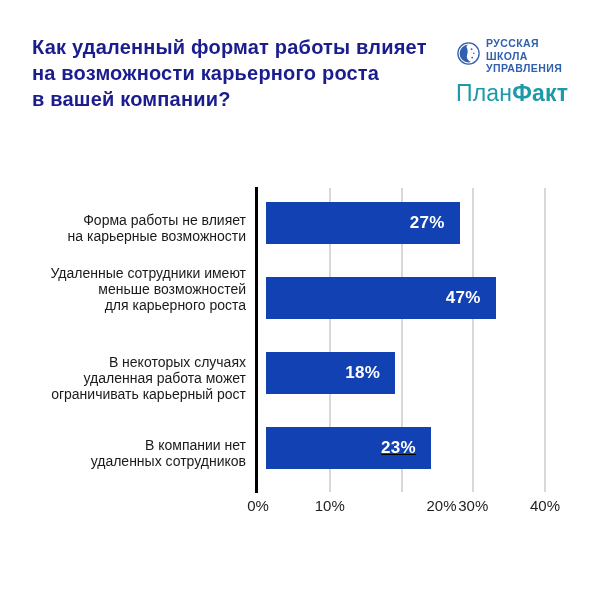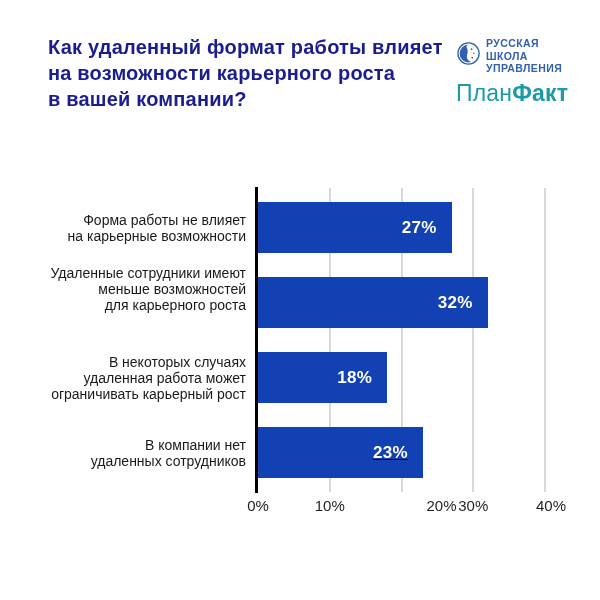--- a/index.html
+++ b/index.html
@@ -5,21 +5,21 @@
   * { margin: 0; padding: 0; box-sizing: border-box; }
   html, body { width: 600px; height: 600px; }
   body {
     background: #ffffff;
     font-family: "Liberation Sans", sans-serif;
     position: relative;
     overflow: hidden;
   }
   .title {
     position: absolute;
-    left: 48px;
+    left: 32px;
     top: 34px;
     width: 430px;
     font-size: 20px;
     font-weight: 700;
     line-height: 26px;
     color: var(--title, #1b1d8e);
     white-space: pre-line;
     letter-spacing: 0.2px;
   }
   .rsu-logo {
@@ -87,22 +87,22 @@
     position: absolute;
     top: -2px;
     width: 2px;
     height: 304px;
     background: var(--gridline, #d8d8d8);
     transform: translateX(-50%);
   }
   .bars { position: absolute; inset: 0; }
   .bar {
     position: absolute;
-    left: 0;
-    height: 51px;
+    left: 8px;
+    height: 42px;
     background: var(--bar, #1141b2);
     display: flex;
     align-items: center;
     justify-content: flex-end;
   }
   .bar-value {
     color: var(--value-text, #ffffff);
     font-weight: 700;
     font-size: 17px;
     padding-right: 15px;
@@ -167,30 +167,30 @@
     <div class="gridline" style="left: 100%;"></div>
     <div class="gridline" style="left: 75%;"></div>
     <div class="gridline" style="left: 50%;"></div>
     <div class="gridline" style="left: 25%;"></div>
   <div class="axis-line"></div>
   <div class="bars">
       <div class="bar" style="top: 12px; width: 67.5%;">
         <span class="bar-value">27%</span>
       </div>
       <div class="bar" style="top: 87px; width: 80%;">
-        <span class="bar-value">32%</span>
+        <span class="bar-value">47%</span>
       </div>
       <div class="bar" style="top: 162px; width: 45%;">
         <span class="bar-value">18%</span>
       </div>
       <div class="bar" style="top: 237px; width: 57.5%; text-decoration: underline;">
         <span class="bar-value">23%</span>
       </div>
     </div>
 </div>
 
 <div class="ticks">
     <div class="tick-label" style="left: 0%;">0%</div>
     <div class="tick-label" style="left: 25%;">10%</div>
     <div class="tick-label" style="left: 50%; margin-left: 40px;">20%</div>
     <div class="tick-label" style="left: 75%;">30%</div>
-    <div class="tick-label" style="left: 100%; margin-left: 6px;">40%</div>
+    <div class="tick-label" style="left: 100%;">40%</div>
   </div>
 
 </body></html>

